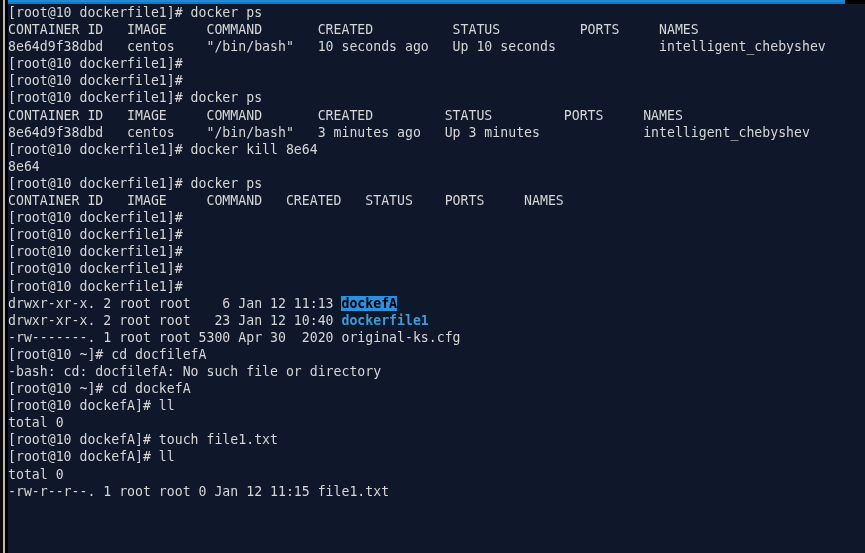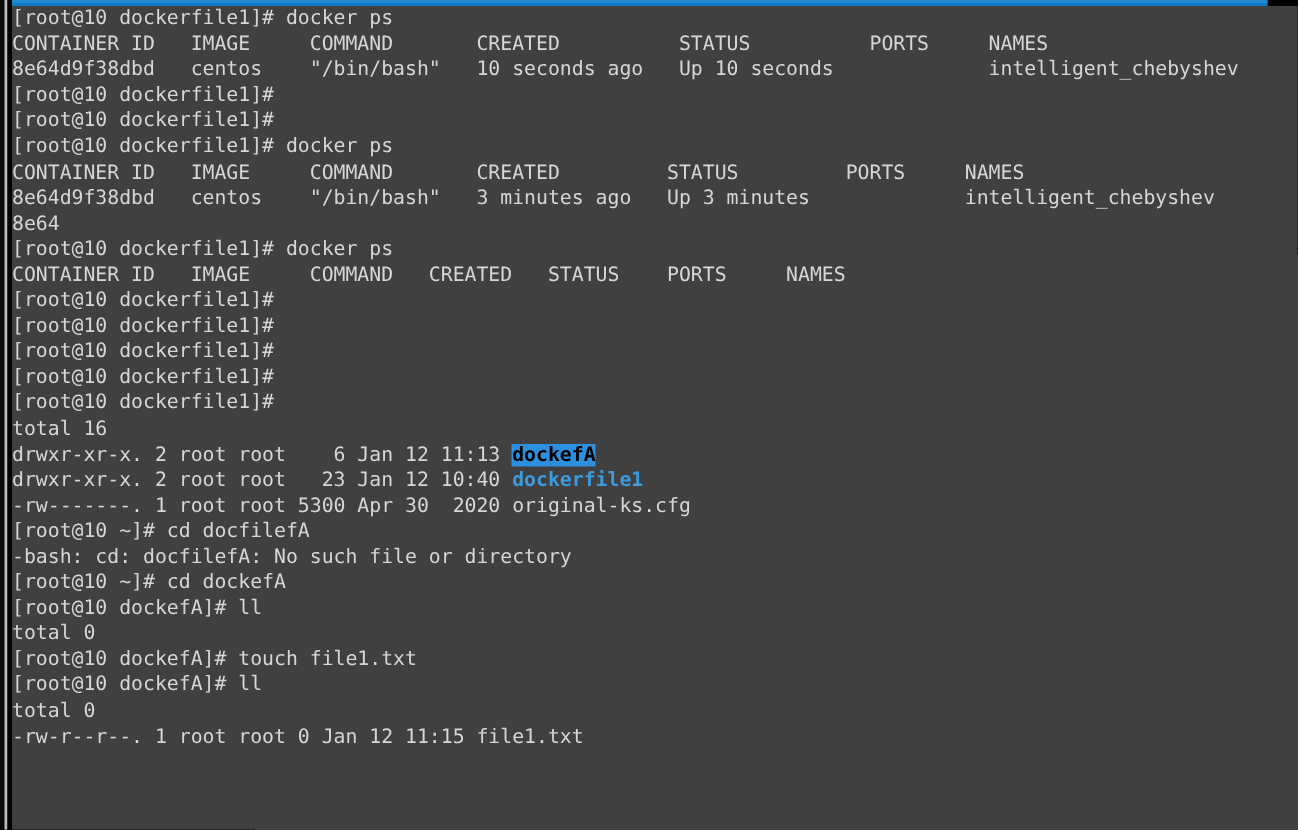--- a/index.html
+++ b/index.html
@@ -66,21 +66,21 @@
     height: 553px;
     background: #000000;
   }
 
   #screen {
     position: absolute;
     top: 4px;
     left: 8px;
     width: 857px;
     height: 549px;
-    background: #404040;
+    background: #0f172a;
     overflow: hidden;
   }
 
   .line {
     display: block;
     white-space: pre;
     font-family: "DejaVu Sans Mono", "Liberation Mono", monospace;
     font-size: 13.2px;
     line-height: 17.1px;
     height: 17.1px;
@@ -119,29 +119,29 @@
 
   <div id="screen">
       <div class="line"><span class="seg c-default">[root@10 dockerfile1]# docker ps</span></div>
       <div class="line"><span class="seg c-default">CONTAINER ID   IMAGE     COMMAND       CREATED          STATUS          PORTS     NAMES</span></div>
       <div class="line"><span class="seg c-default">8e64d9f38dbd   centos    "/bin/bash"   10 seconds ago   Up 10 seconds             intelligent_chebyshev</span></div>
       <div class="line"><span class="seg c-default">[root@10 dockerfile1]#</span></div>
       <div class="line"><span class="seg c-default">[root@10 dockerfile1]#</span></div>
       <div class="line"><span class="seg c-default">[root@10 dockerfile1]# docker ps</span></div>
       <div class="line"><span class="seg c-default">CONTAINER ID   IMAGE     COMMAND       CREATED         STATUS         PORTS     NAMES</span></div>
       <div class="line"><span class="seg c-default">8e64d9f38dbd   centos    "/bin/bash"   3 minutes ago   Up 3 minutes             intelligent_chebyshev</span></div>
+      <div class="line"><span class="seg c-default">[root@10 dockerfile1]# docker kill 8e64</span></div>
       <div class="line"><span class="seg c-default">8e64</span></div>
       <div class="line"><span class="seg c-default">[root@10 dockerfile1]# docker ps</span></div>
       <div class="line"><span class="seg c-default">CONTAINER ID   IMAGE     COMMAND   CREATED   STATUS    PORTS     NAMES</span></div>
       <div class="line"><span class="seg c-default">[root@10 dockerfile1]#</span></div>
       <div class="line"><span class="seg c-default">[root@10 dockerfile1]#</span></div>
       <div class="line"><span class="seg c-default">[root@10 dockerfile1]#</span></div>
       <div class="line"><span class="seg c-default">[root@10 dockerfile1]#</span></div>
       <div class="line"><span class="seg c-default">[root@10 dockerfile1]#</span></div>
-      <div class="line"><span class="seg c-default">total 16</span></div>
       <div class="line"><span class="seg c-default">drwxr-xr-x. 2 root root    6 Jan 12 11:13 </span><span class="seg c-dir-sel">dockefA</span></div>
       <div class="line"><span class="seg c-default">drwxr-xr-x. 2 root root   23 Jan 12 10:40 </span><span class="seg c-dir">dockerfile1</span></div>
       <div class="line"><span class="seg c-default">-rw-------. 1 root root 5300 Apr 30  2020 original-ks.cfg</span></div>
       <div class="line"><span class="seg c-default">[root@10 ~]# cd docfilefA</span></div>
       <div class="line"><span class="seg c-default">-bash: cd: docfilefA: No such file or directory</span></div>
       <div class="line"><span class="seg c-default">[root@10 ~]# cd dockefA</span></div>
       <div class="line"><span class="seg c-default">[root@10 dockefA]# ll</span></div>
       <div class="line"><span class="seg c-default">total 0</span></div>
       <div class="line"><span class="seg c-default">[root@10 dockefA]# touch file1.txt</span></div>
       <div class="line"><span class="seg c-default">[root@10 dockefA]# ll</span></div>

